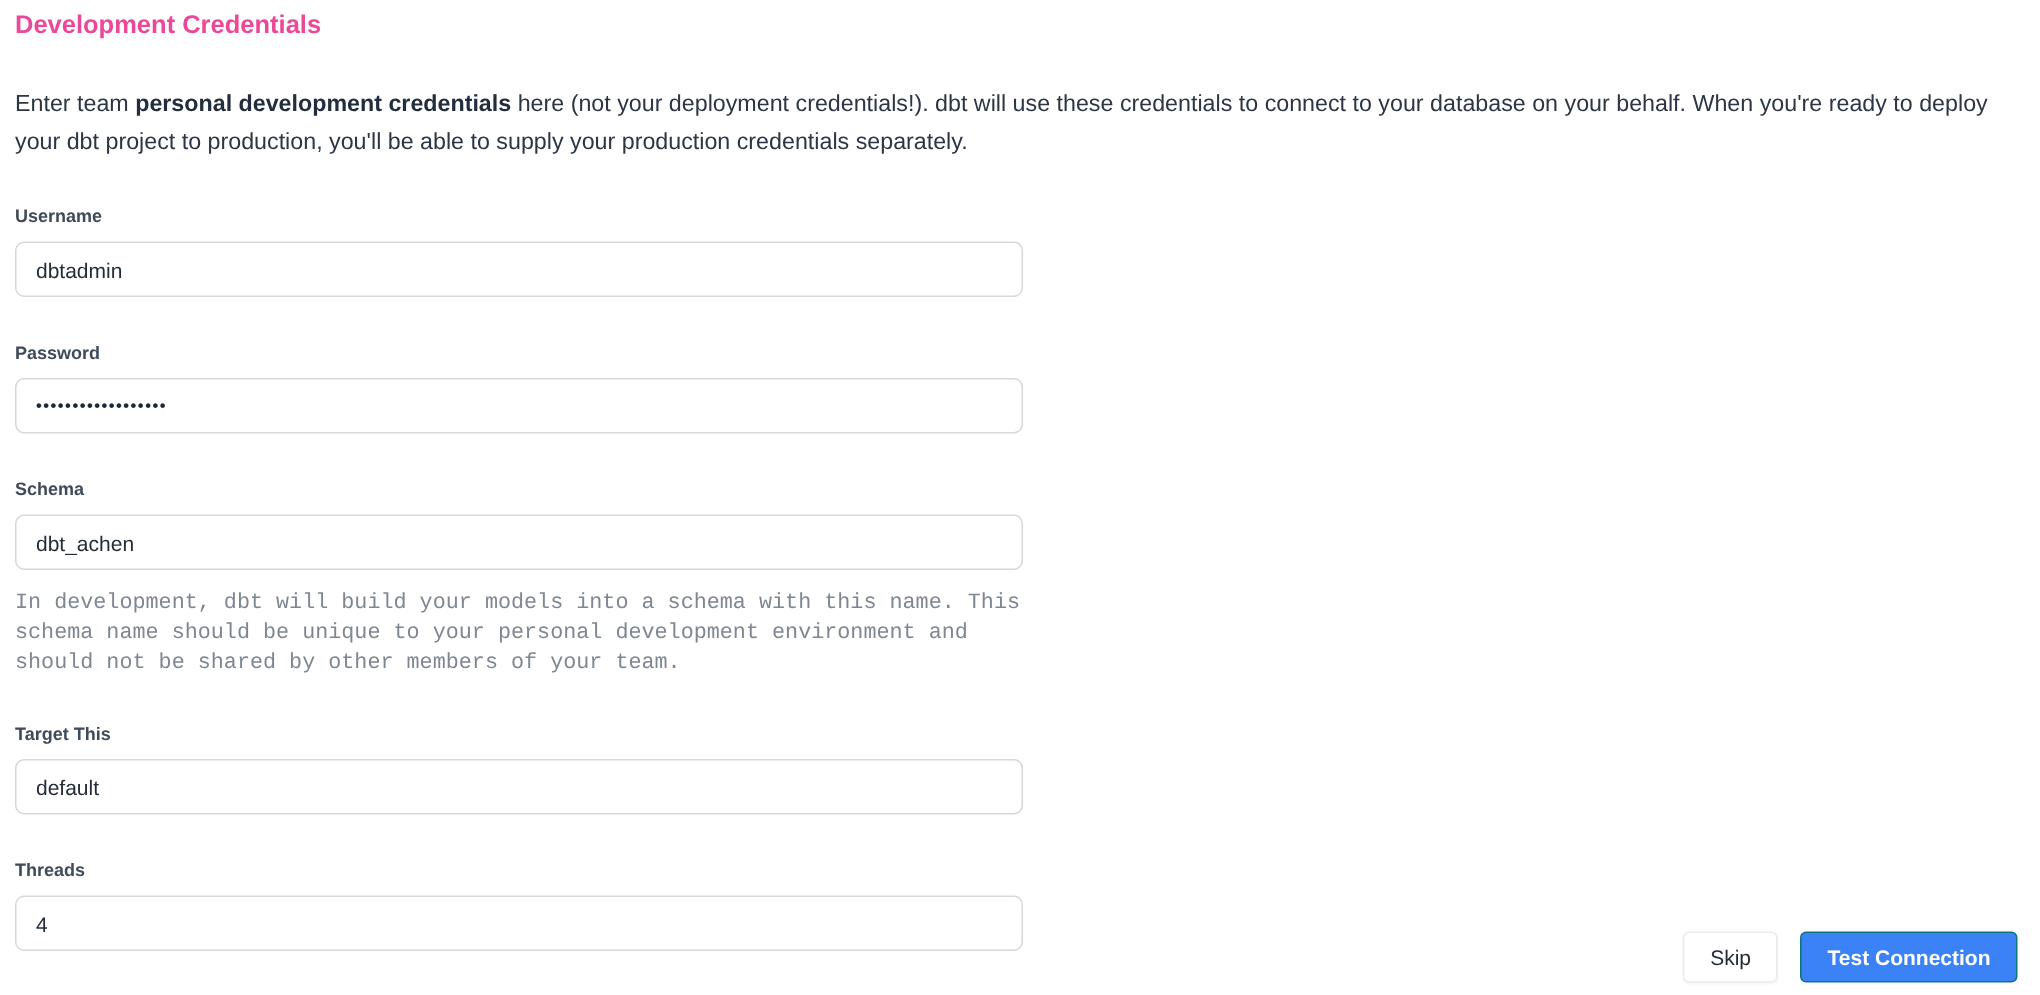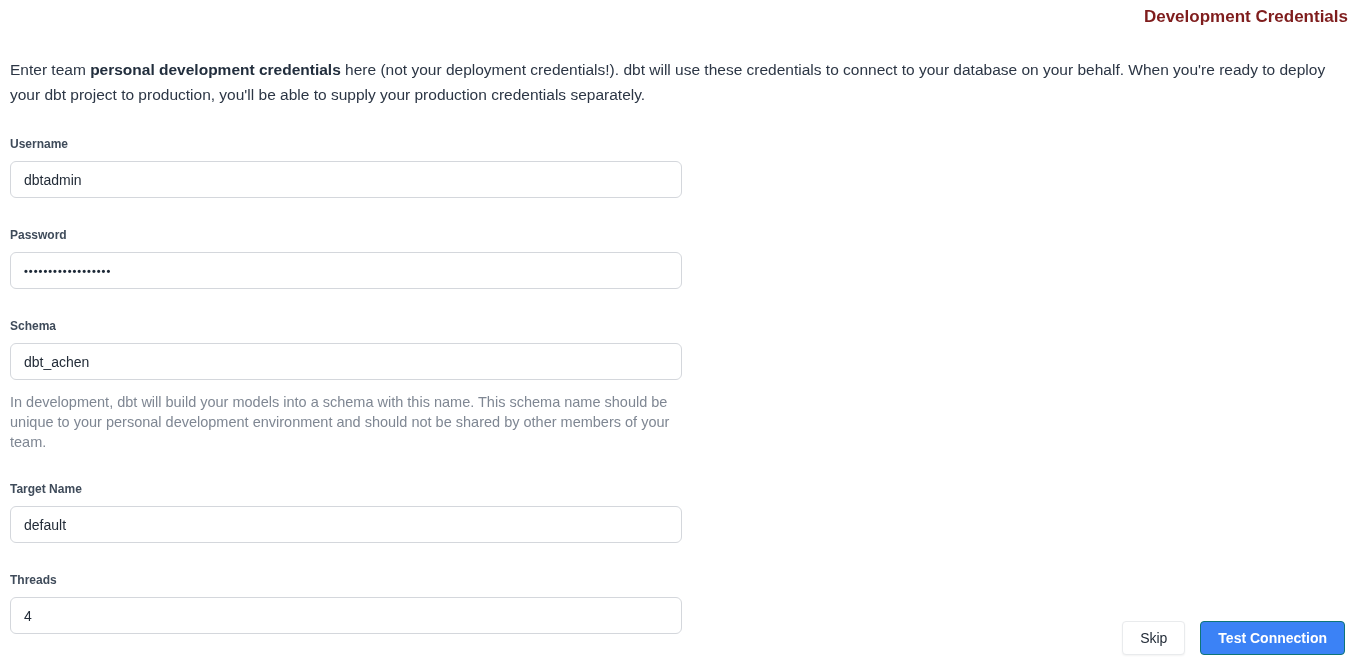--- a/index.html
+++ b/index.html
@@ -12,23 +12,22 @@
   }
   .page {
     position: relative;
     width: 1360px;
     height: 663px;
     padding: 7px 12px 0 10px;
   }
   .page-title {
     font-size: 17px;
     font-weight: 700;
-    color: #7f1d1d;
+    color: #ec4899;
     line-height: 20px;
-    text-align: right;
   }
   .intro {
     margin-top: 30px;
     font-size: 15.5px;
     line-height: 25px;
     color: #2c3645;
     max-width: 1338px;
   }
   .intro b { font-weight: 700; color: #222e3d; }
   .form-group {
@@ -61,20 +60,21 @@
     letter-spacing: 1px;
     font-weight: 700;
     color: #1c2836;
   }
   .helper-text {
     margin-top: 12px;
     font-size: 14.5px;
     line-height: 20px;
     color: #7f8793;
     max-width: 670px;
+    font-family: Liberation Mono, monospace;
   }
   .footer-actions {
     position: absolute;
     right: 15px;
     bottom: 8px;
     display: flex;
     align-items: center;
     gap: 15px;
     margin-top: 33px;
   }
@@ -118,21 +118,21 @@
     <input type="text" class="text-input password-input" value="••••••••••••••••••" style="">
   </div>
 
   <div class="form-group">
     <label class="field-label">Schema</label>
     <input type="text" class="text-input" value="dbt_achen" style="">
     <p class="helper-text">In development, dbt will build your models into a schema with this name. This schema name should be unique to your personal development environment and should not be shared by other members of your team.</p>
   </div>
 
   <div class="form-group">
-    <label class="field-label">Target Name</label>
+    <label class="field-label">Target This</label>
     <input type="text" class="text-input" value="default" style="">
   </div>
 
   <div class="form-group">
     <label class="field-label">Threads</label>
     <input type="text" class="text-input" value="4" style="">
   </div>
 
   <div class="footer-actions">
     <button class="btn btn-secondary">Skip</button>

